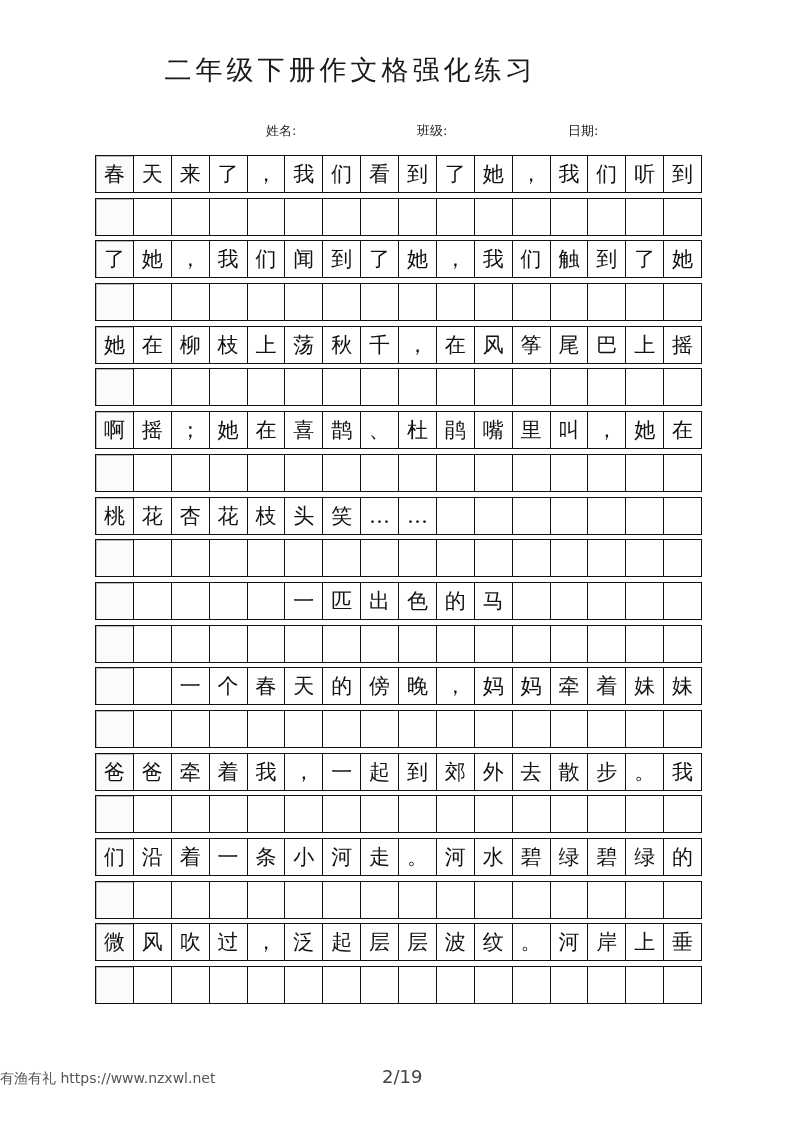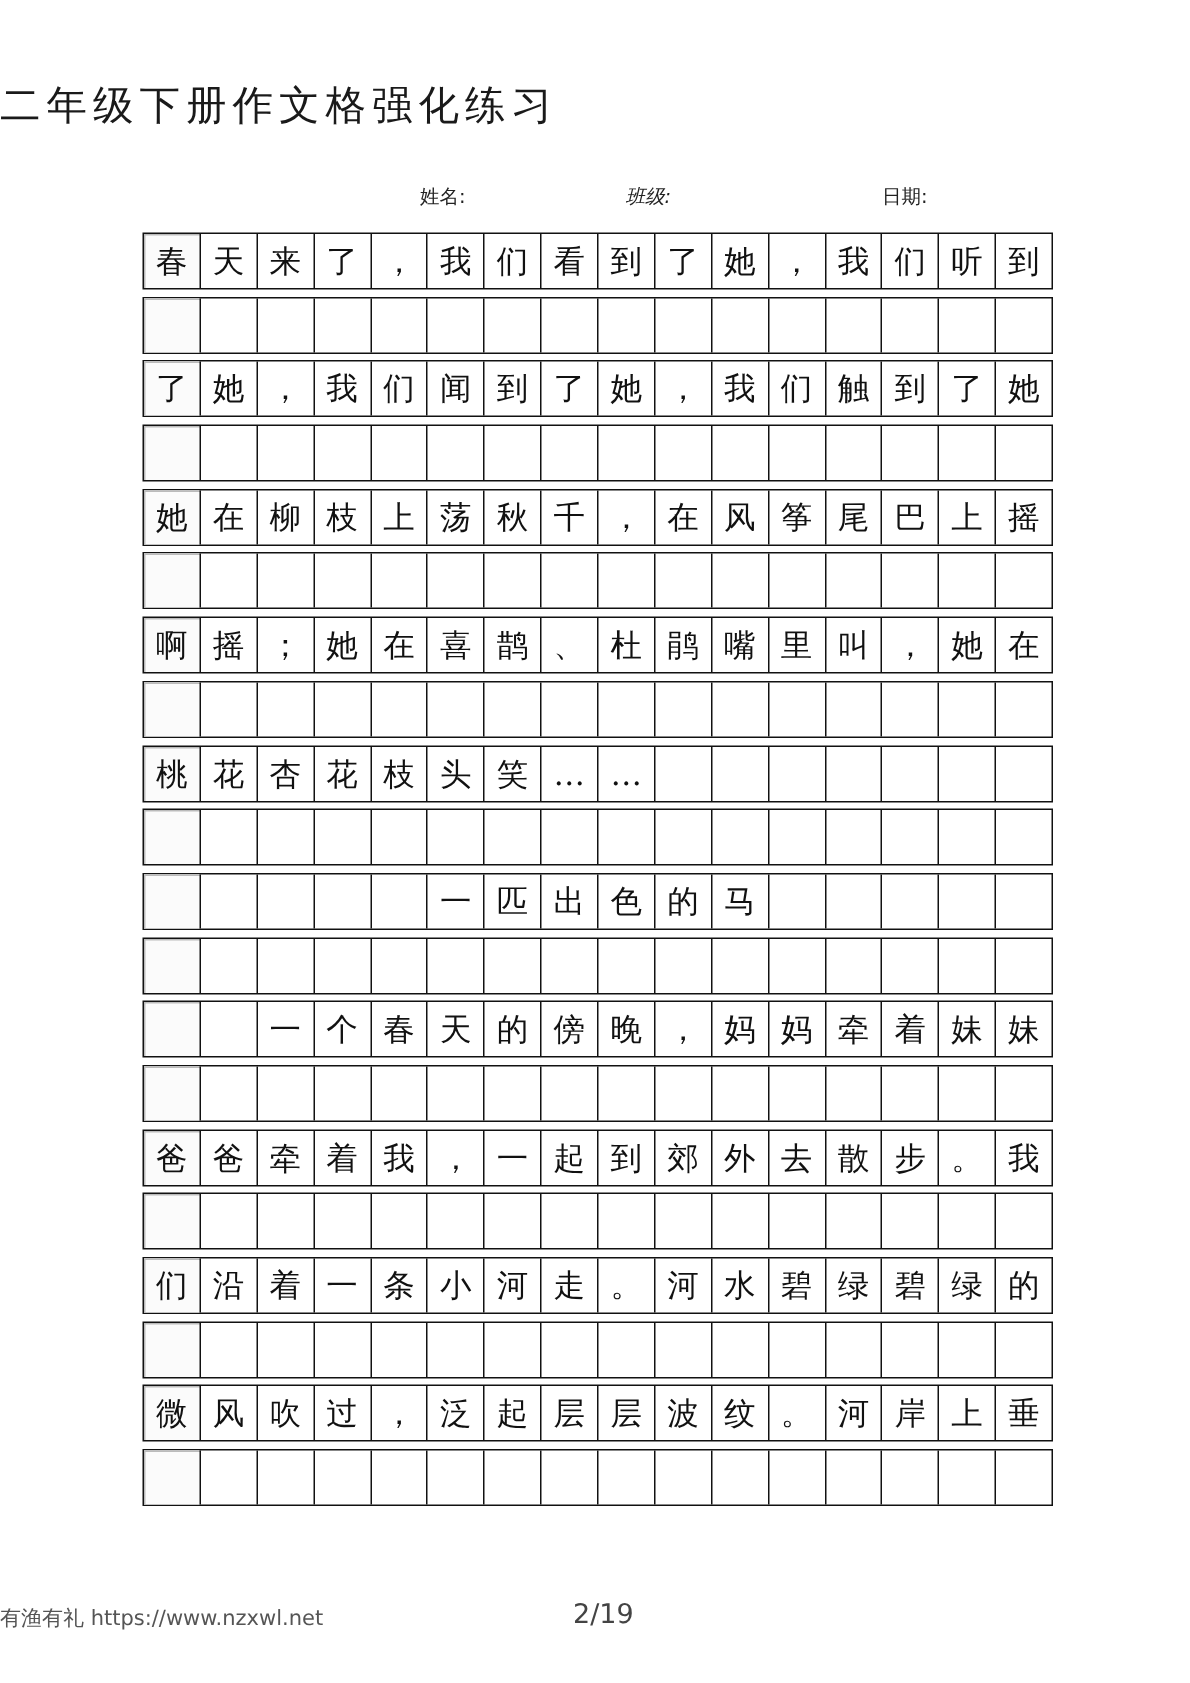--- a/index.html
+++ b/index.html
@@ -1,21 +1,21 @@
 <!DOCTYPE html>
 <html><head>
 <meta charset="utf-8">
 <style>
   html, body { margin: 0; padding: 0; background: #ffffff; }
   body {
     width: 793px; height: 1122px; position: relative; overflow: hidden;
     font-family: "DejaVu Serif", "Liberation Serif", serif; color: #111;
   }
   .title {
-    position: absolute; left: 0; width: 701px; top: 52px; 
+    position: absolute; left: 0; width: 701px; top: 52px; text-align: center;
     font-size: 27px; letter-spacing: 4px; color: #1a1a1a;
     font-family: "DejaVu Serif", serif;
   }
   .info-row { position: absolute; top: 122px; left: 0; width: 793px; height: 20px; font-family: "DejaVu Sans", sans-serif; font-size: 13px; color: #222; }
   .info-row span { position: absolute; }
   .grid {
     position: absolute; left: 95px; top: 155px; width: 607px;
   }
   .grid-row {
     display: flex; height: 38px; margin-bottom: 4.7px;
@@ -35,23 +35,23 @@
     position: absolute; top: 1066px; left: 382px; font-family: "DejaVu Sans", sans-serif;
     font-size: 18px; color: #444;
   }
 </style>
 </head>
 <body>
 
 <div class="title">二年级下册作文格强化练习</div>
 
 <div class="info-row">
-  <span style="left:280px;text-align:center;">姓名:</span>
-  <span style="left:417px;font-style:italic;">班级:</span>
-  <span style="left:568px;margin-left:20px;">日期:</span>
+  <span style="left:266px;text-align:center;">姓名:</span>
+  <span style="left:417px;">班级:</span>
+  <span style="left:568px;">日期:</span>
 </div>
 
 <div class="grid" id="grid">
     <div class="grid-row">
       <div class="cell">春</div>
       <div class="cell">天</div>
       <div class="cell">来</div>
       <div class="cell">了</div>
       <div class="cell">，</div>
       <div class="cell">我</div>

